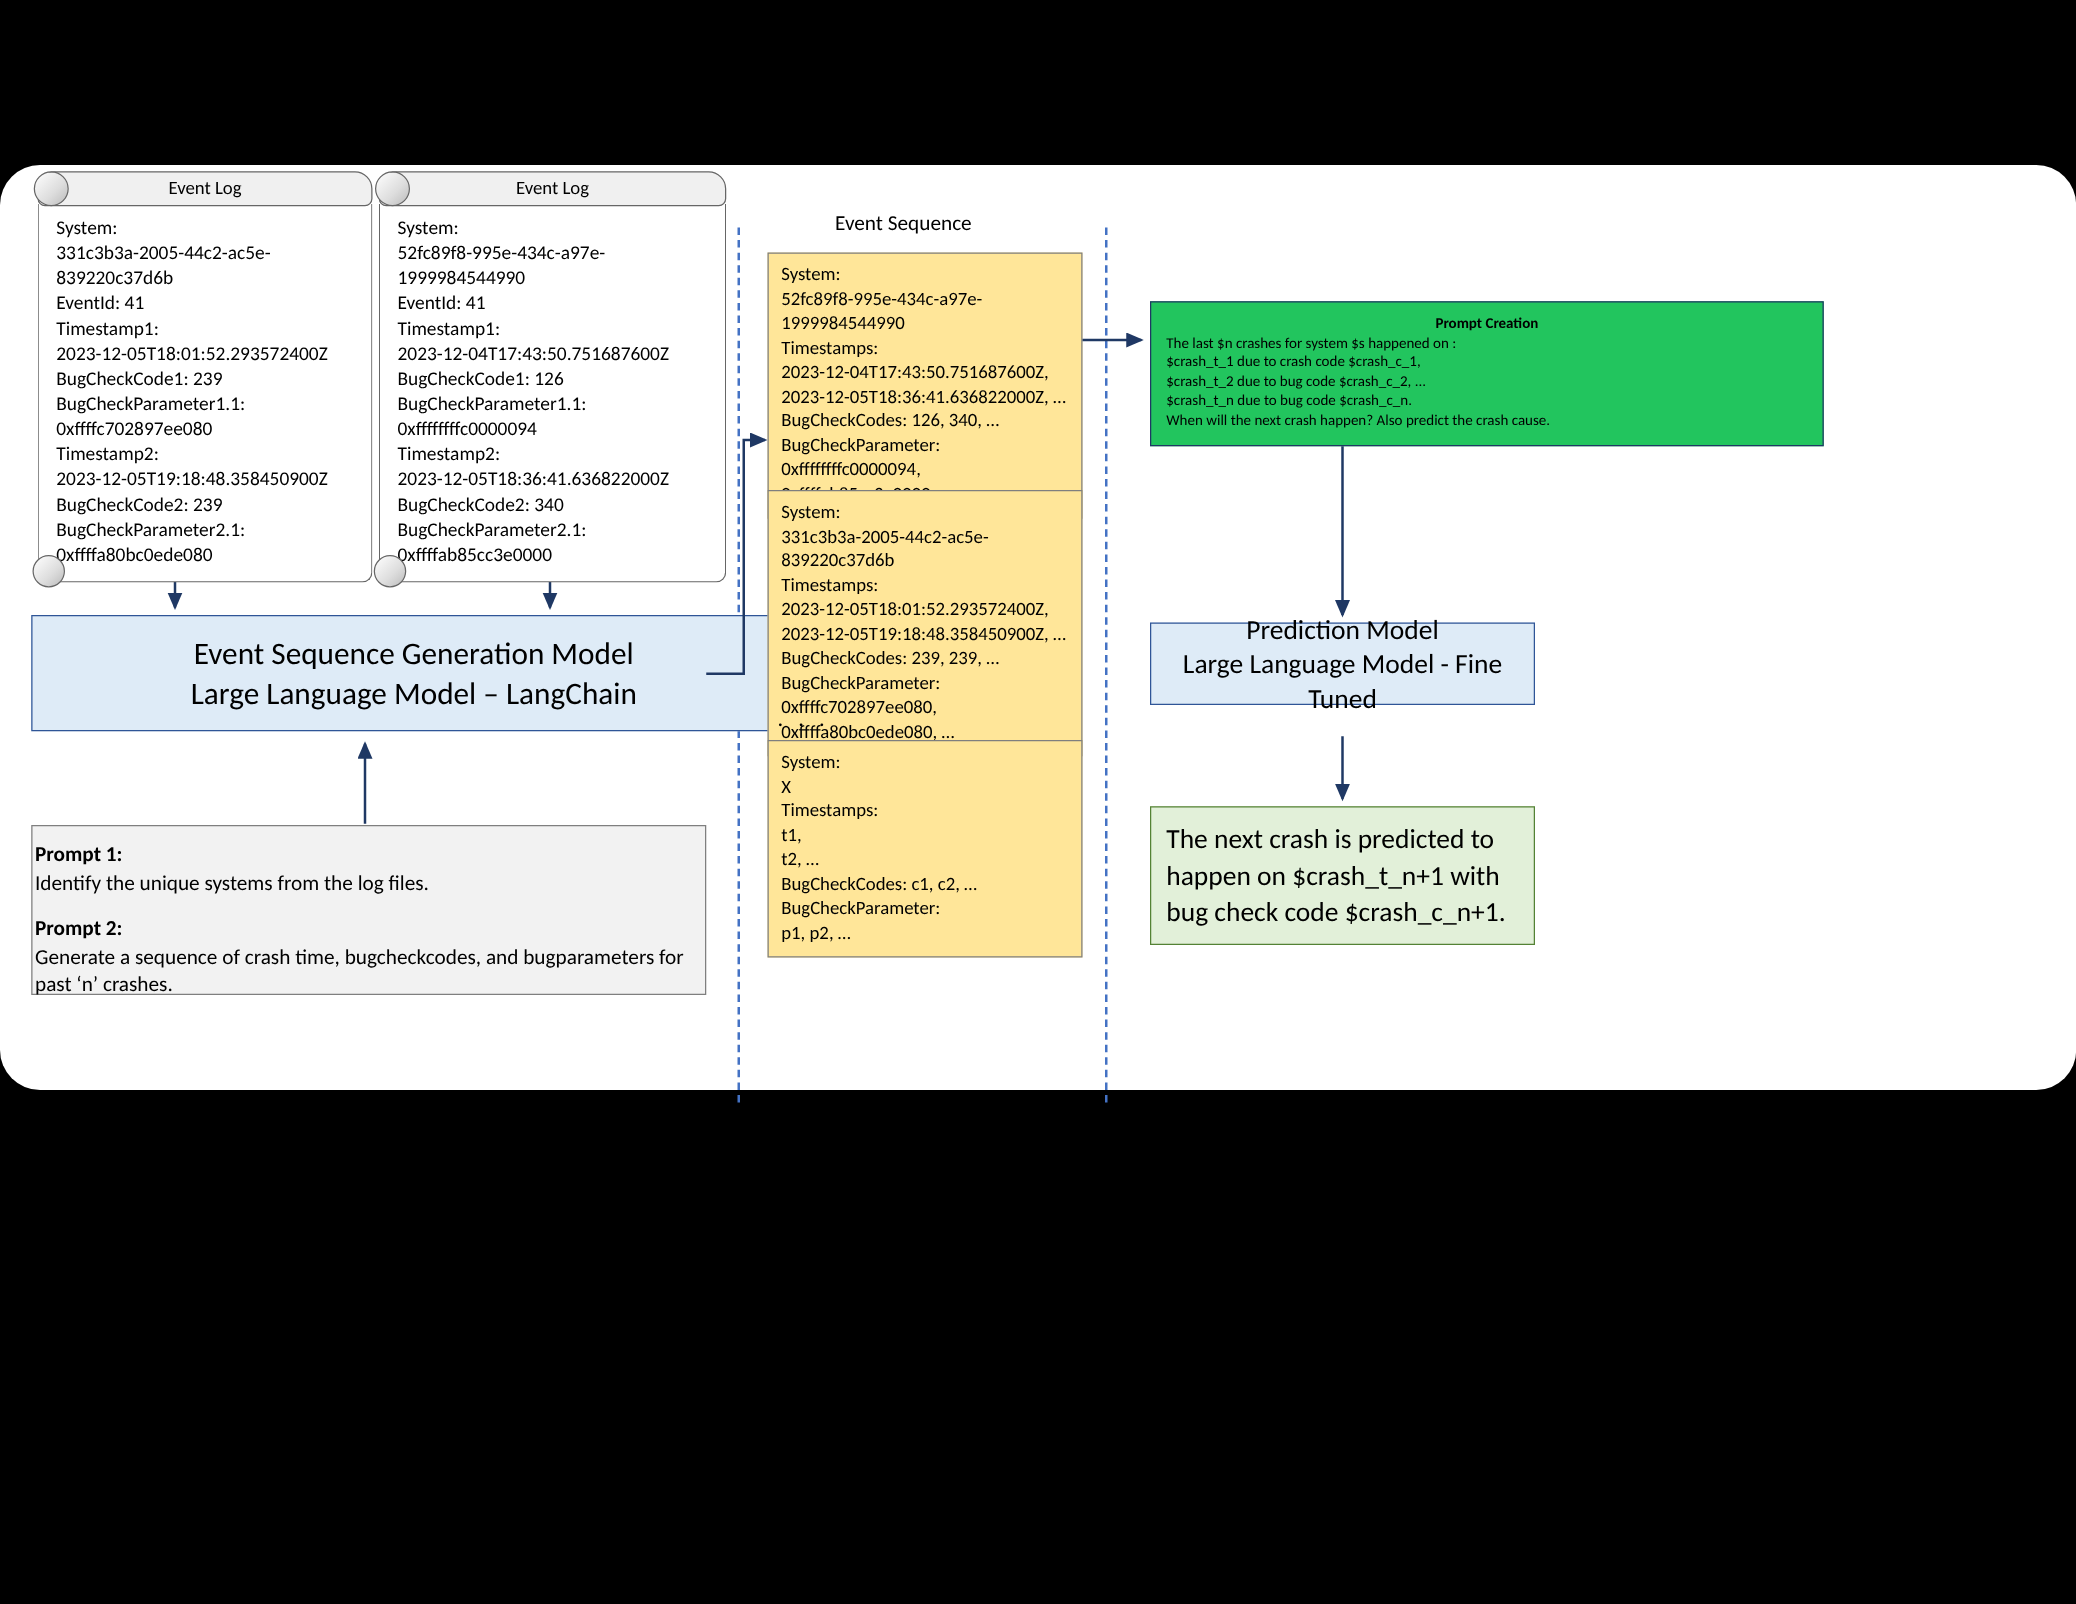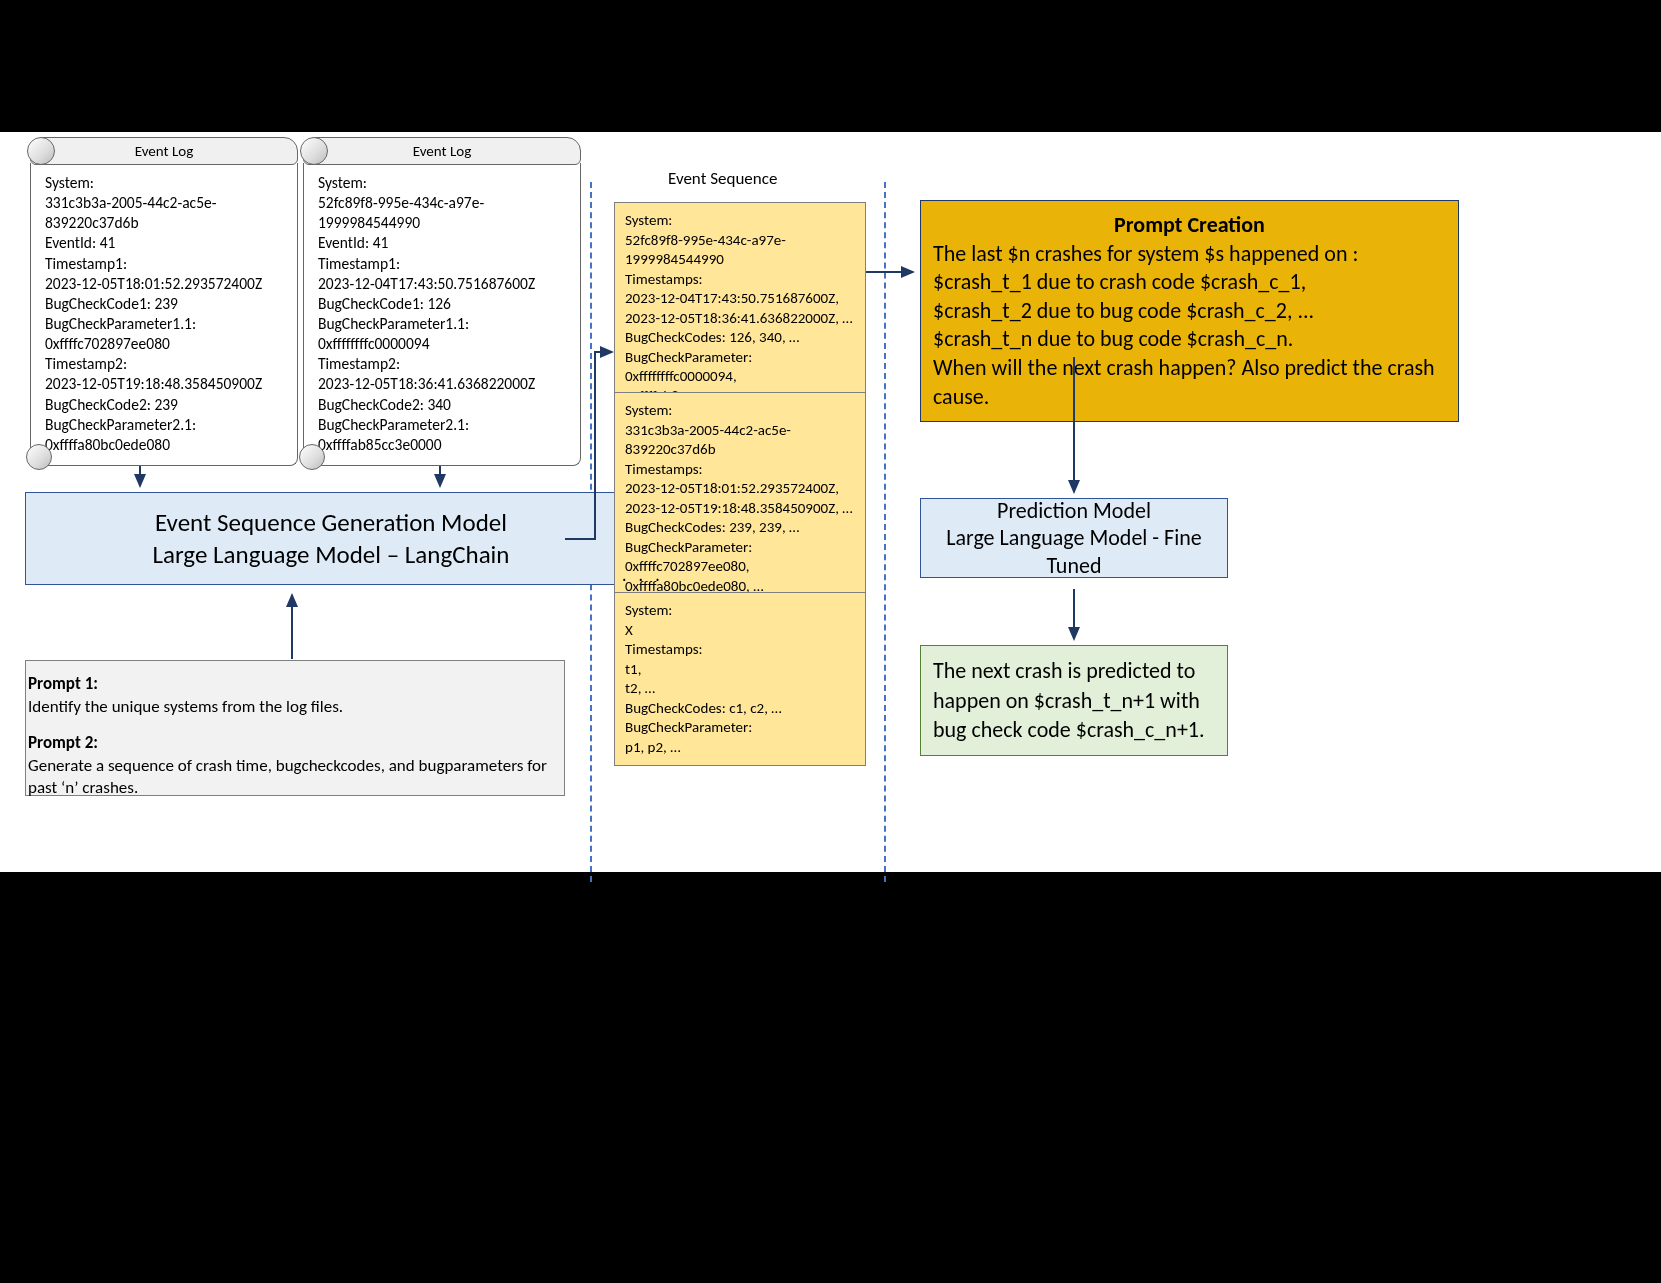--- a/index.html
+++ b/index.html
@@ -11,20 +11,21 @@
     height: 1283px;
     position: relative;
   }
   .canvas {
     position: absolute;
     left: 0;
     top: 132px;
     width: 1661px;
     height: 740px;
     background: #fff;
+    border-radius: 32px;
   }
   .box {
     position: absolute;
     border: 1px solid #000;
     font-size: 15.5px;
     line-height: 1.28;
     color: #000;
   }
   .scroll-box {
     position: absolute;
@@ -84,26 +85,27 @@
     line-height: 1.25;
   }
   .seq-box {
     background: #ffe699;
     border: 1px solid #7f7f7f;
     padding: 8px 10px;
     font-size: 15px;
     line-height: 1.3;
   }
   .prompt-creation {
-    background: #eab308;
+    background: #22c55e;
     border: 1.5px solid #1f3864;
     padding: 10px 12px;
-    font-size: 22px;
+    font-size: 12px;
     line-height: 1.3;
     text-align: left;
+    margin-top: 41px;
   }
   .output-box {
     background: #e2f0d9;
     border: 1px solid #548235;
     padding: 10px 12px;
     font-size: 22px;
     line-height: 1.35;
   }
   .prompts-box {
     background: #f2f2f2;
@@ -264,21 +266,21 @@
         <div>$crash_t_2 due to bug code $crash_c_2, ...</div>
         <div>$crash_t_n due to bug code $crash_c_n.</div>
         <div>When will the next crash happen? Also predict the crash cause.</div>
       </div>
   </div>
 
   <svg class="arrow" style="left:1064px; top:225px" width="20" height="143">
     <line x1="10" y1="0" x2="10" y2="135" stroke="#1f3864" stroke-width="2" marker-end="url(#ah)"></line>
   </svg>
 
-  <div class="box model-box" style="left:920px; top:366px; width:308px; height:80px; font-size:22px">
+  <div class="box model-box" style="left:920px; top:366px; width:308px; height:66px; font-size:22px">
     <div>
       <div>Prediction Model</div>
       <div>Large Language Model - Fine Tuned</div>
     </div>
   </div>
 
   <svg class="arrow" style="left:1064px; top:457px" width="20" height="58">
     <line x1="10" y1="0" x2="10" y2="50" stroke="#1f3864" stroke-width="2" marker-end="url(#ah)"></line>
   </svg>
 

